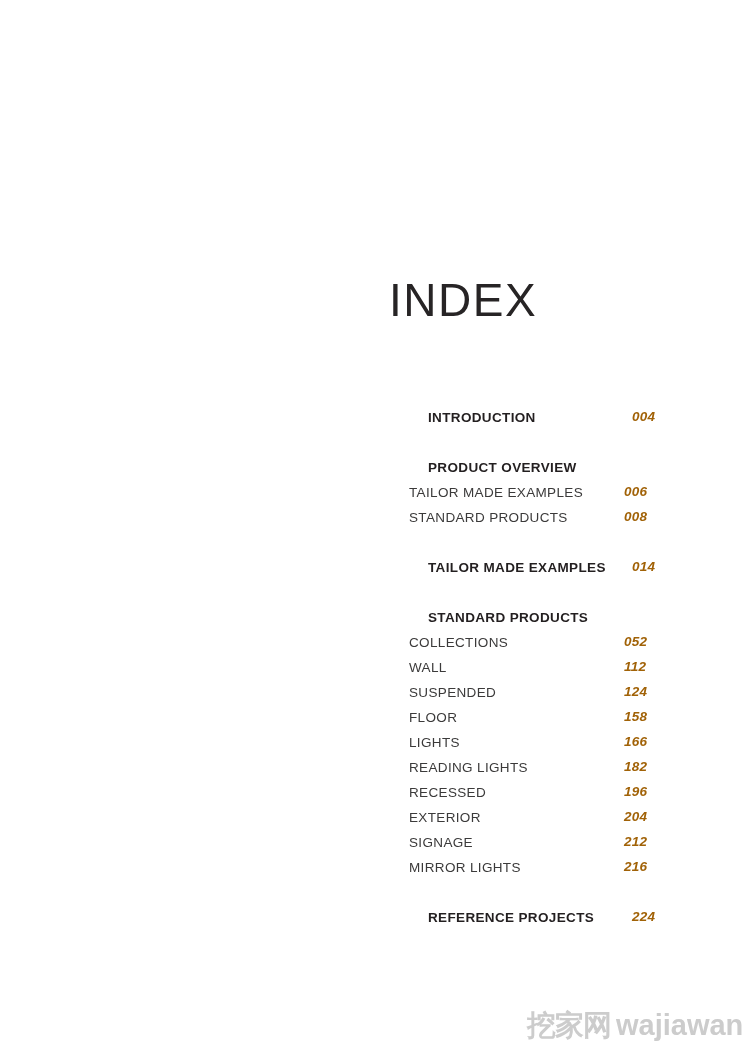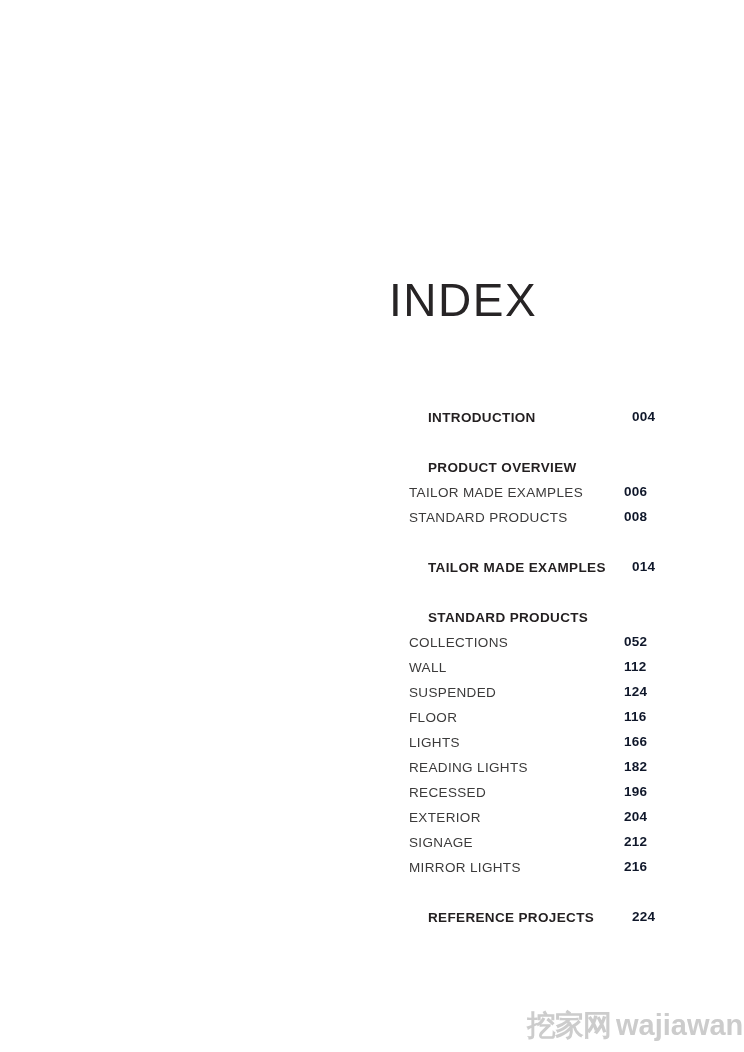--- a/index.html
+++ b/index.html
@@ -58,24 +58,25 @@
   }
 
   .toc-label {
     display: inline-block;
   }
 
   .toc-page {
     position: absolute;
     left: 241px;
     top: 0;
-    color: #0f172a;
+    color: #a16207;
     font-size: 13.5px;
     font-weight: 700;
     letter-spacing: 0.3px;
+    font-style: italic;
   }
 
   
   .toc-row.level-1 .toc-label {
     color: #231f20;
     font-size: 13.5px;
     font-weight: 700;
     letter-spacing: 0.35px;
     margin-left: 37px;
   }
@@ -131,21 +132,21 @@
         <div class="toc-row level-2"><span class="toc-label">STANDARD PRODUCTS</span><span class="toc-page">008</span></div>
       </div>
       <div class="toc-group">
         <div class="toc-row level-1"><span class="toc-label">TAILOR MADE EXAMPLES</span><span class="toc-page">014</span></div>
       </div>
       <div class="toc-group">
         <div class="toc-row level-1"><span class="toc-label">STANDARD PRODUCTS</span></div>
         <div class="toc-row level-2"><span class="toc-label">COLLECTIONS</span><span class="toc-page">052</span></div>
         <div class="toc-row level-2"><span class="toc-label">WALL</span><span class="toc-page">112</span></div>
         <div class="toc-row level-2"><span class="toc-label">SUSPENDED</span><span class="toc-page">124</span></div>
-        <div class="toc-row level-2"><span class="toc-label">FLOOR</span><span class="toc-page">116</span></div>
+        <div class="toc-row level-2"><span class="toc-label">FLOOR</span><span class="toc-page">158</span></div>
         <div class="toc-row level-2"><span class="toc-label">LIGHTS</span><span class="toc-page">166</span></div>
         <div class="toc-row level-2"><span class="toc-label">READING LIGHTS</span><span class="toc-page">182</span></div>
         <div class="toc-row level-2"><span class="toc-label">RECESSED</span><span class="toc-page">196</span></div>
         <div class="toc-row level-2"><span class="toc-label">EXTERIOR</span><span class="toc-page">204</span></div>
         <div class="toc-row level-2"><span class="toc-label">SIGNAGE</span><span class="toc-page">212</span></div>
         <div class="toc-row level-2"><span class="toc-label">MIRROR LIGHTS</span><span class="toc-page">216</span></div>
       </div>
       <div class="toc-group">
         <div class="toc-row level-1"><span class="toc-label">REFERENCE PROJECTS</span><span class="toc-page">224</span></div>
       </div>

